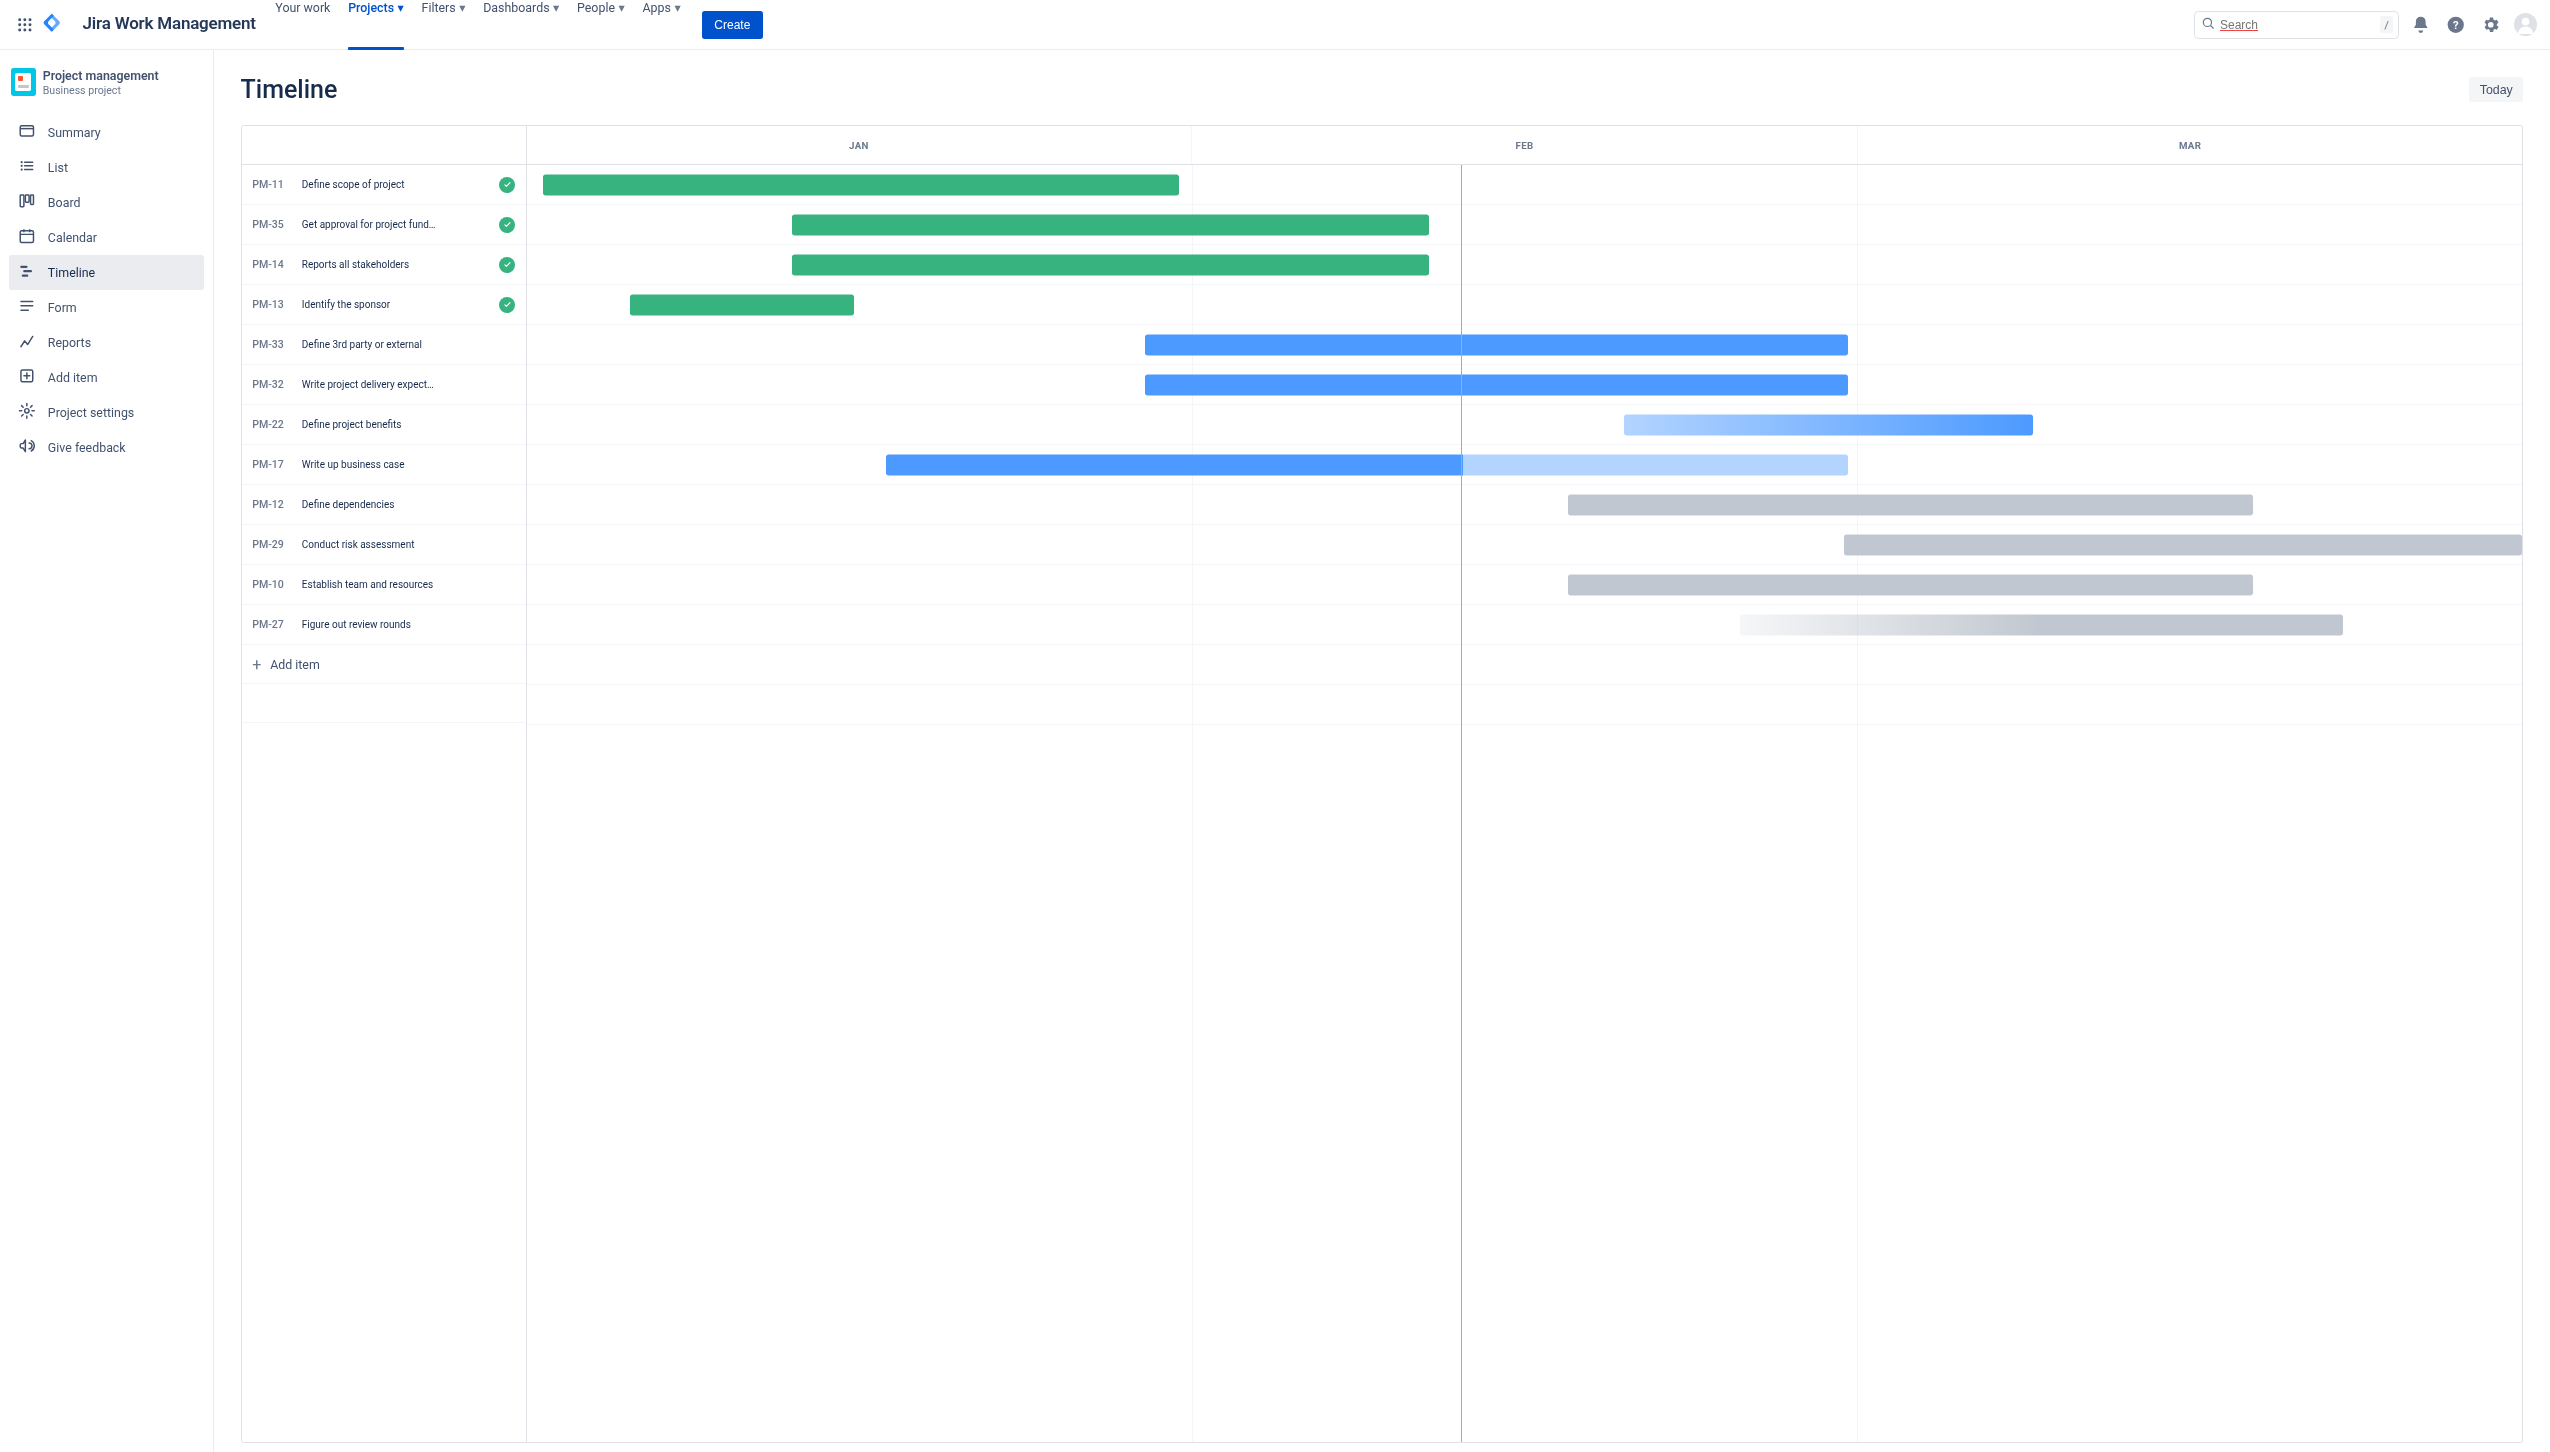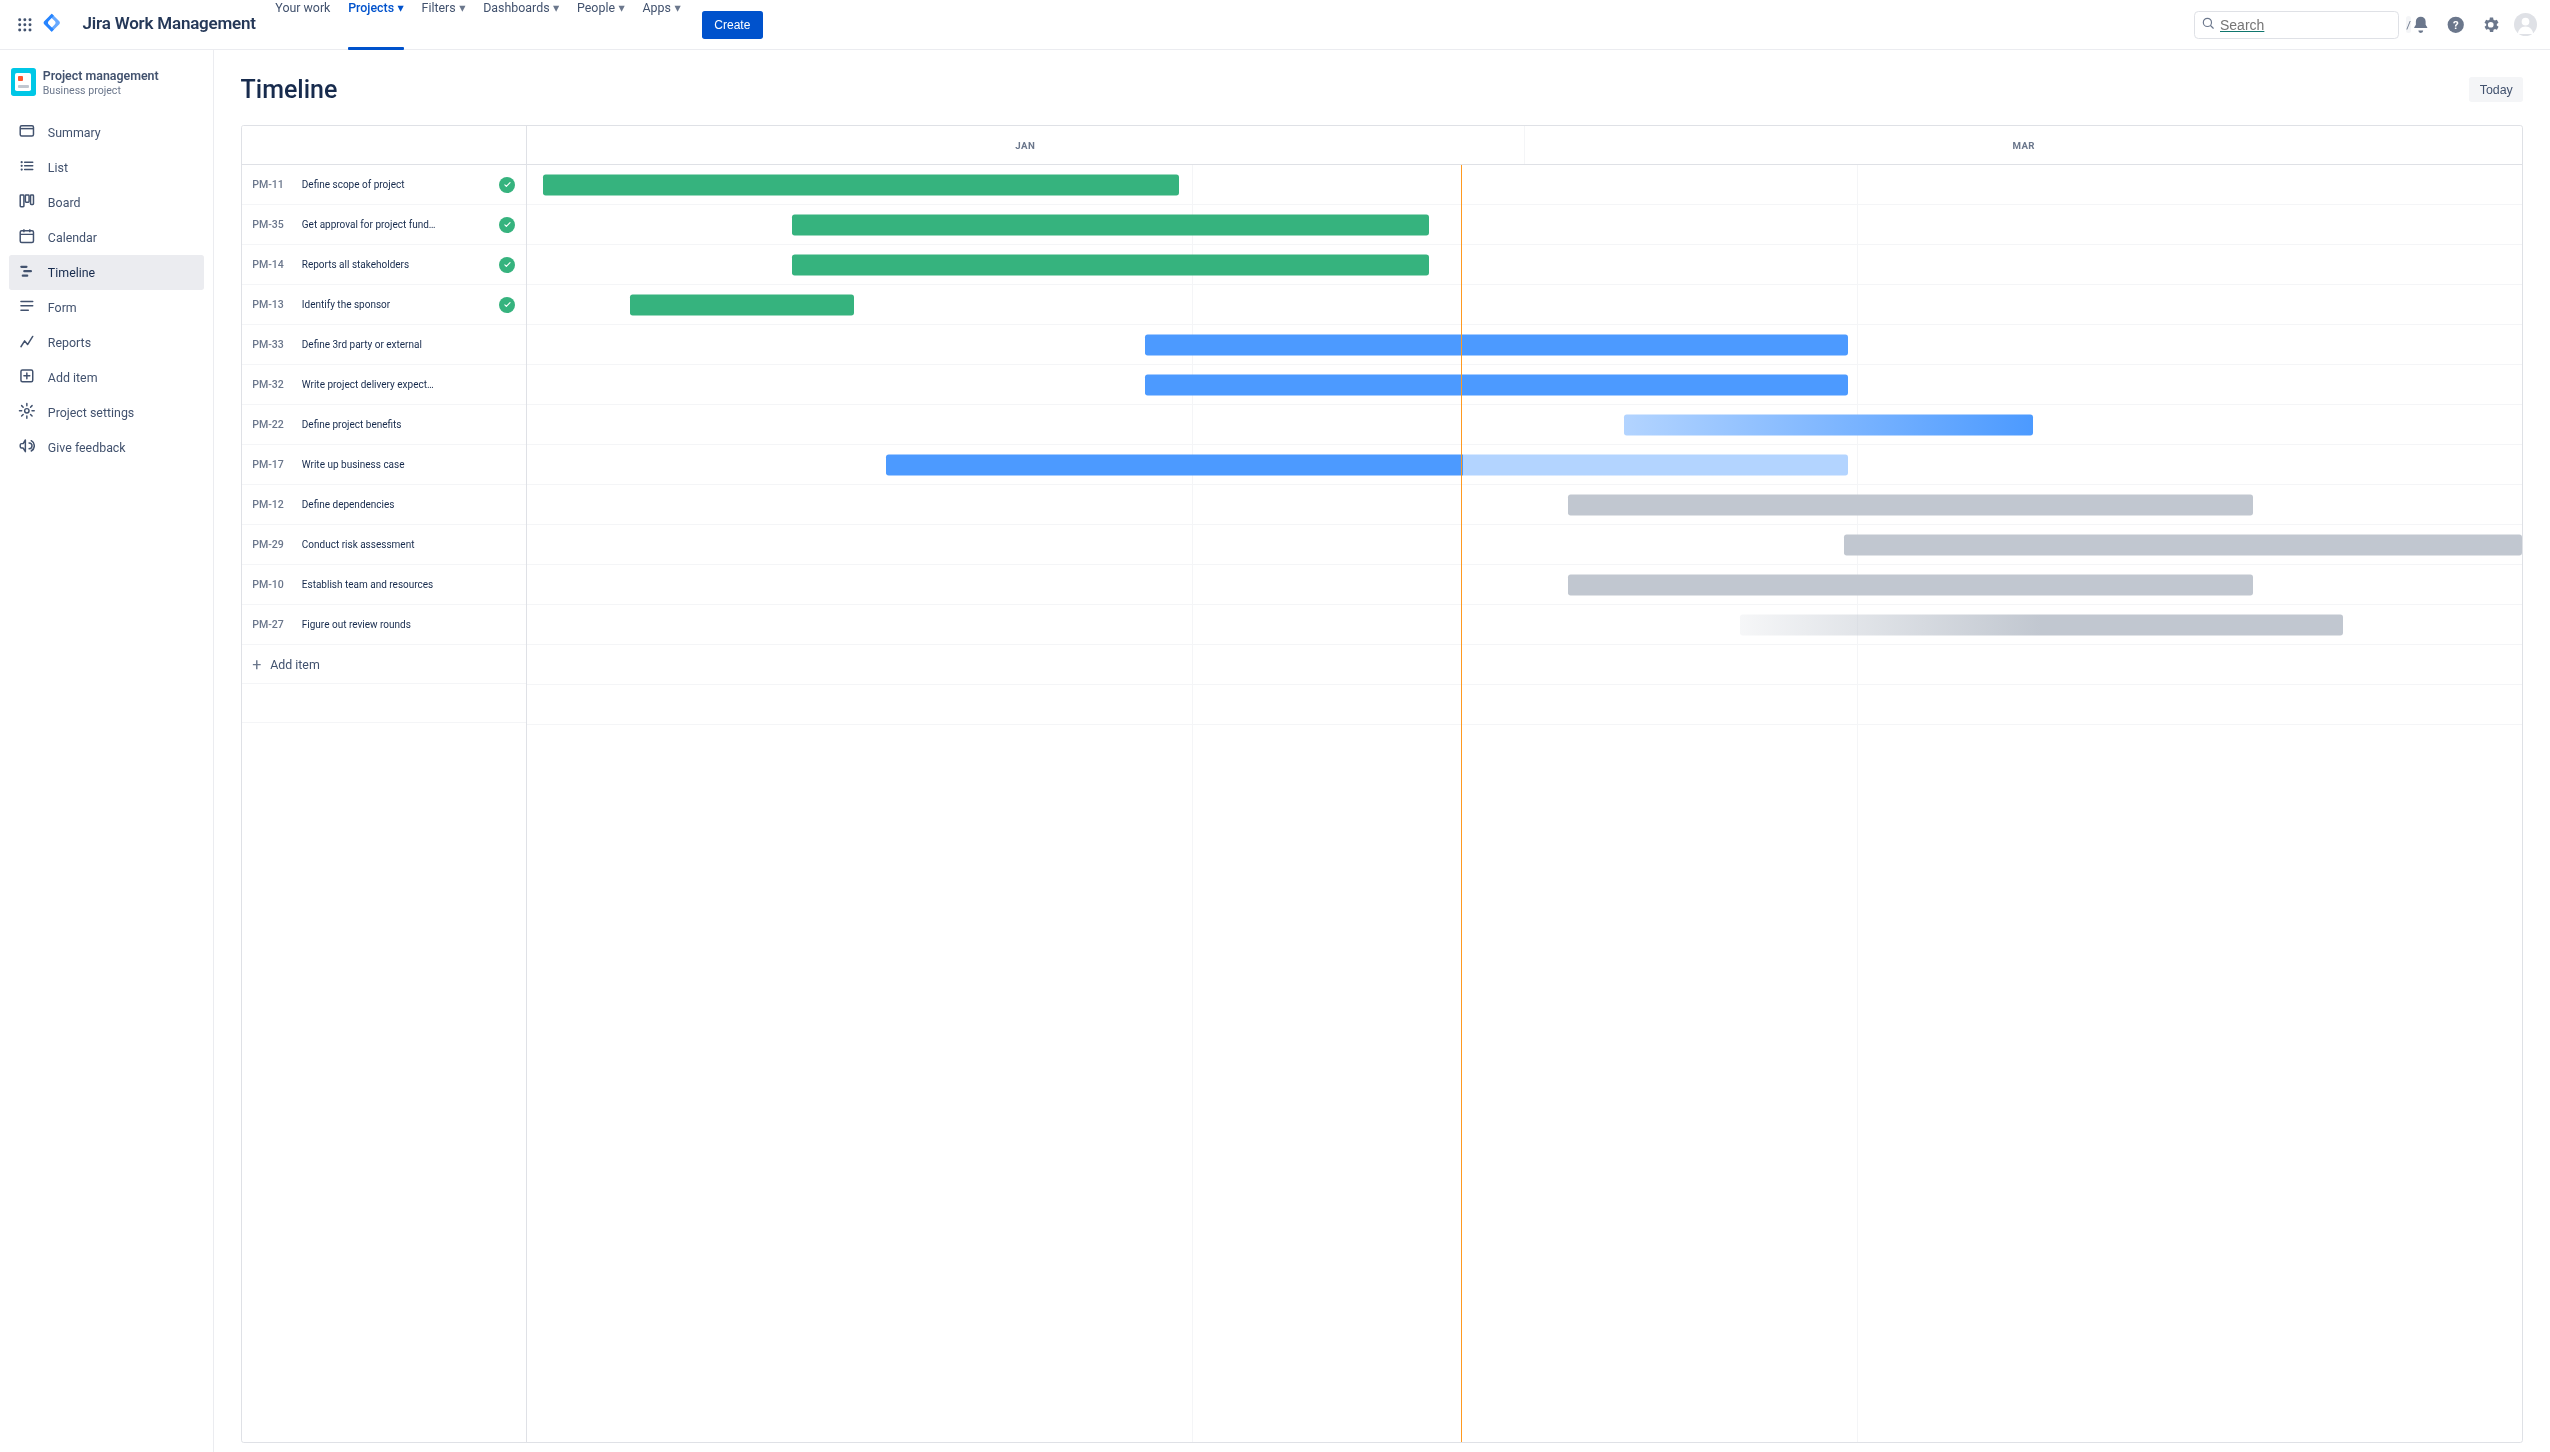--- a/index.html
+++ b/index.html
@@ -41,21 +41,21 @@
   padding:0 12.4px; height:28px; font-size:12px; font-weight:500; cursor:pointer;
   margin-left:12.4px;
 }
 .top-right { margin-left:auto; display:flex; align-items:center; gap:7px; }
 .search {
   display:flex; align-items:center; width:205px; height:28px;
   border:1.8px solid #DFE1E6; border-radius:4.4px; padding:0 5.3px; background:#fff;
   color:#6B778C;
 }
 .search input {
-  border:none; outline:none; flex:1; font-size:14px; color:#0f766e;
+  border:none; outline:none; flex:1; font-size:12px; color:#ef4444;
   padding:0 5.3px; background:transparent;text-decoration:underline;
 }
 .search-slash {
   background:#F4F5F7; color:#6B778C; width:17.7px; height:17.7px;
   display:flex; align-items:center; justify-content:center; border-radius:2.7px;
   font-size:11.5px;
 }
 .icon-btn {
   width:28px; height:28px; display:flex; align-items:center; justify-content:center;
   cursor:pointer; border-radius:50%; color:#42526E;
@@ -342,20 +342,21 @@
     <div class="main-head">
       <h1 class="page-title">Timeline</h1>
       <button class="today-btn">Today</button>
     </div>
 
     <div class="timeline-wrap">
       <div class="timeline-header">
         <div class="th-left"></div>
         <div class="th-right" id="months-header">
             <div class="th-month">JAN</div>
+            <div class="th-month">FEB</div>
             <div class="th-month">MAR</div>
           </div>
       </div>
       <div class="timeline-body">
         <div class="body-left" id="task-list">
             <div class="task-row">
               <span class="task-id">PM-11</span>
               <span class="task-title">Define scope of project</span>
               <span class="status-done">
                 <svg width="8.9" height="8.9" viewBox="0 0 24 24">

